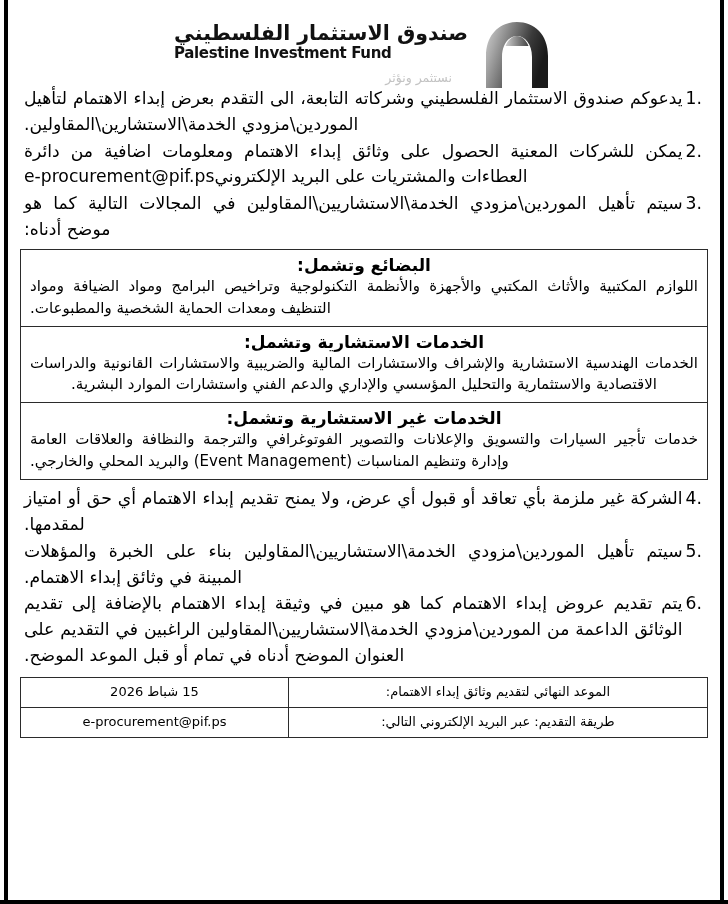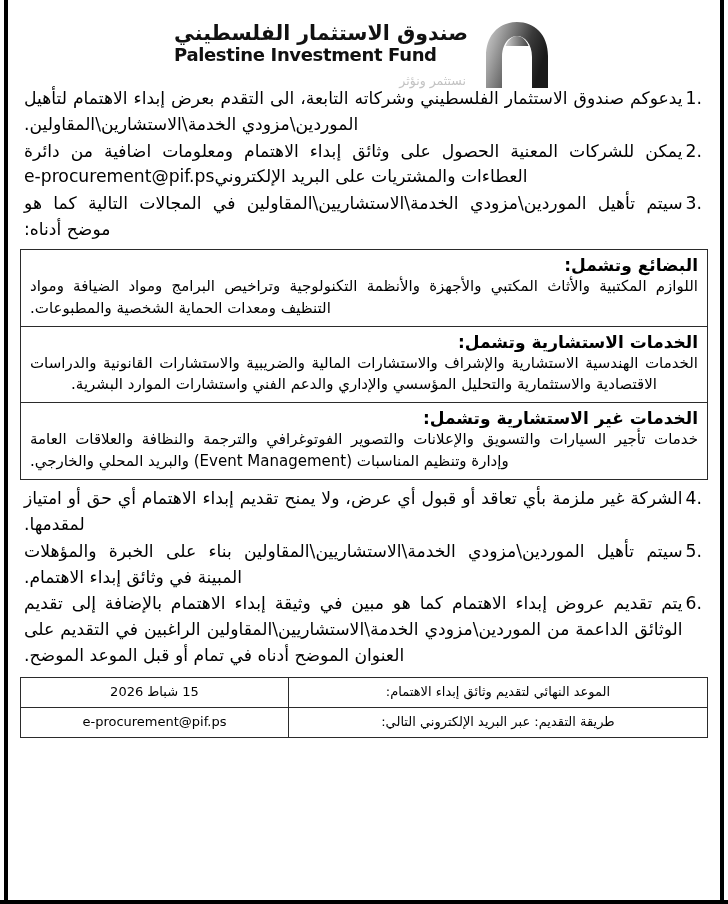--- a/index.html
+++ b/index.html
@@ -75,38 +75,38 @@
     font-size: 20.5px;
     font-weight: bold;
     letter-spacing: -0.2px;
     line-height: 1.12;
     color: #111;
     direction: rtl;
     white-space: nowrap;
   }
 
   .logo-en {
-    font-size: 18px;
+    font-size: 15px;
     font-weight: bold;
     letter-spacing: -0.35px;
     line-height: 1.12;
     color: #111;
     direction: ltr;
     white-space: nowrap;
     margin-top: 0px;
   }
 
   .logo-tagline {
     font-size: 12.5px;
     color: #c3c3c3;
     direction: rtl;
     margin-top: 8px;
     letter-spacing: 0.5px;
     align-self: flex-start;
-    margin-right: 2px;
+    margin-right: 16px;
     white-space: nowrap;
   }
 
   
   .doc-title {
     text-align: center;
     font-size: 25px;
     font-weight: bold;
     direction: rtl;
     margin-top: 4px;
@@ -165,21 +165,21 @@
   .cat-table td {
     border: 1px solid #2b2b2b;
     padding: 5px 9px 6px 9px;
     vertical-align: top;
   }
 
   .cat-head {
     display: block;
     font-weight: bold;
     font-size: 17px;
-    text-align: right;
+    text-align: center;
     margin-bottom: 1px;
     letter-spacing: -0.2px;
   }
 
   .cat-body {
     display: block;
     font-size: 15px;
     line-height: 1.46;
     text-align: justify;
     text-align-last: left;

